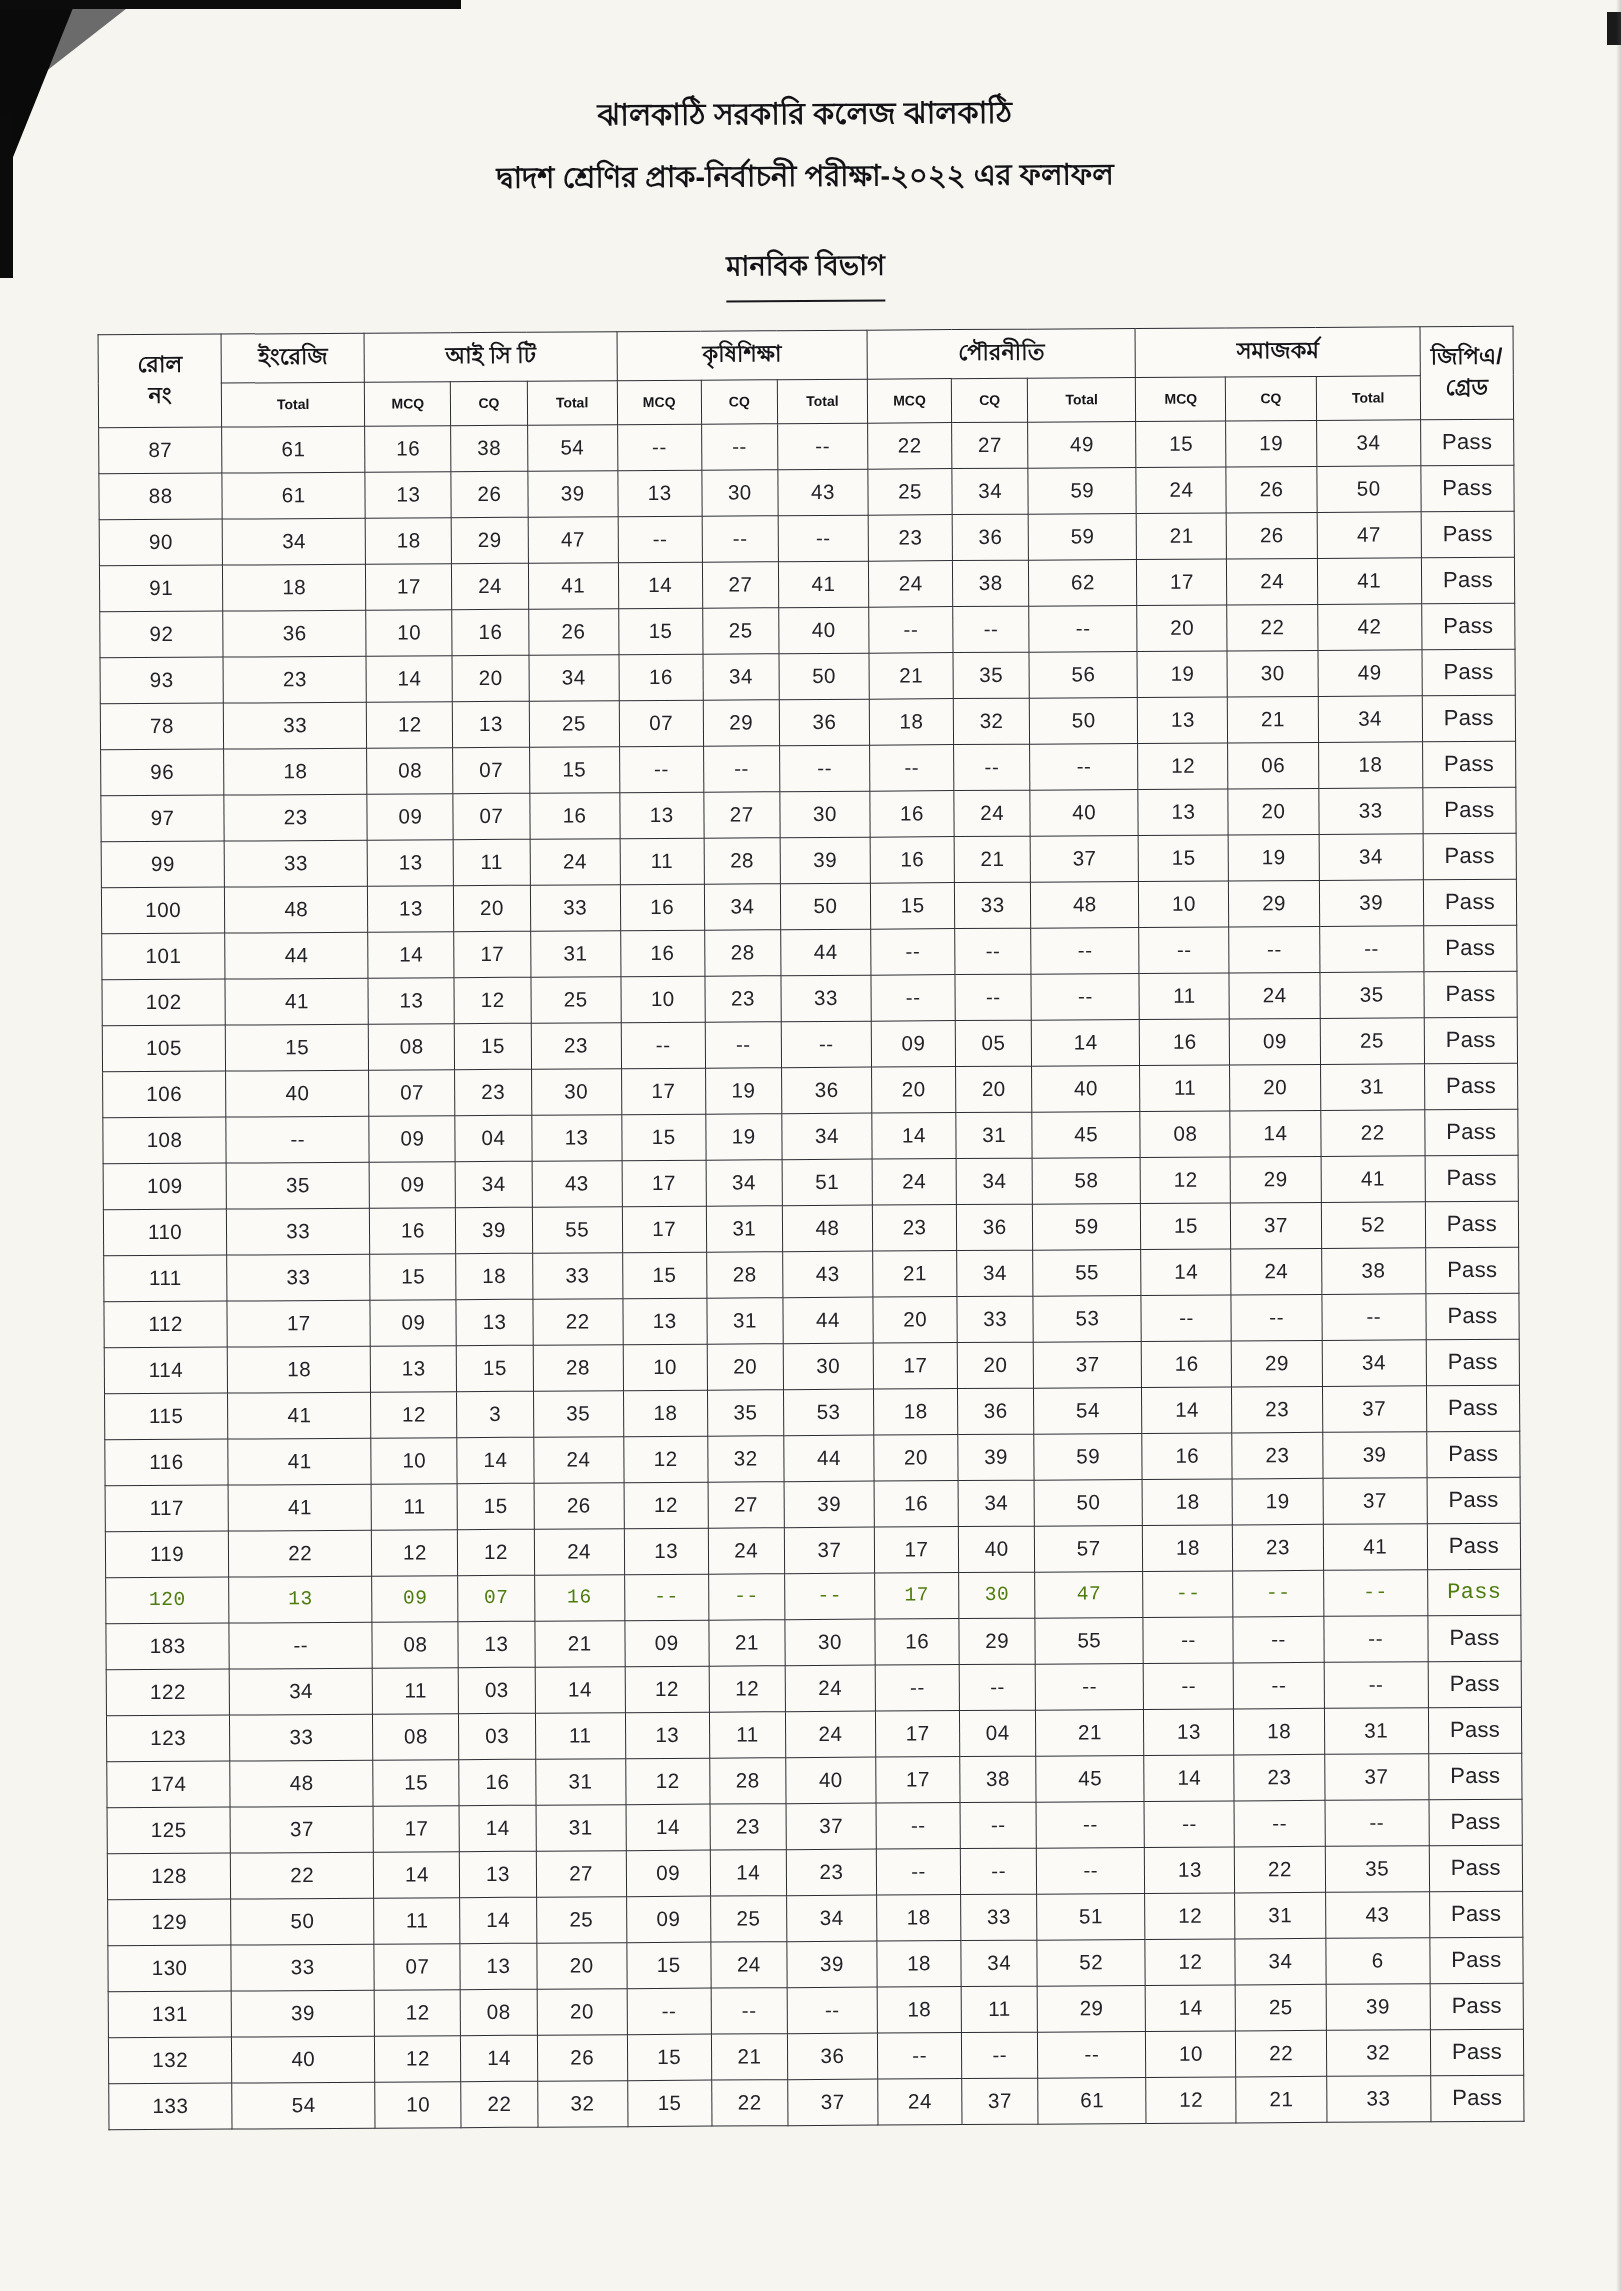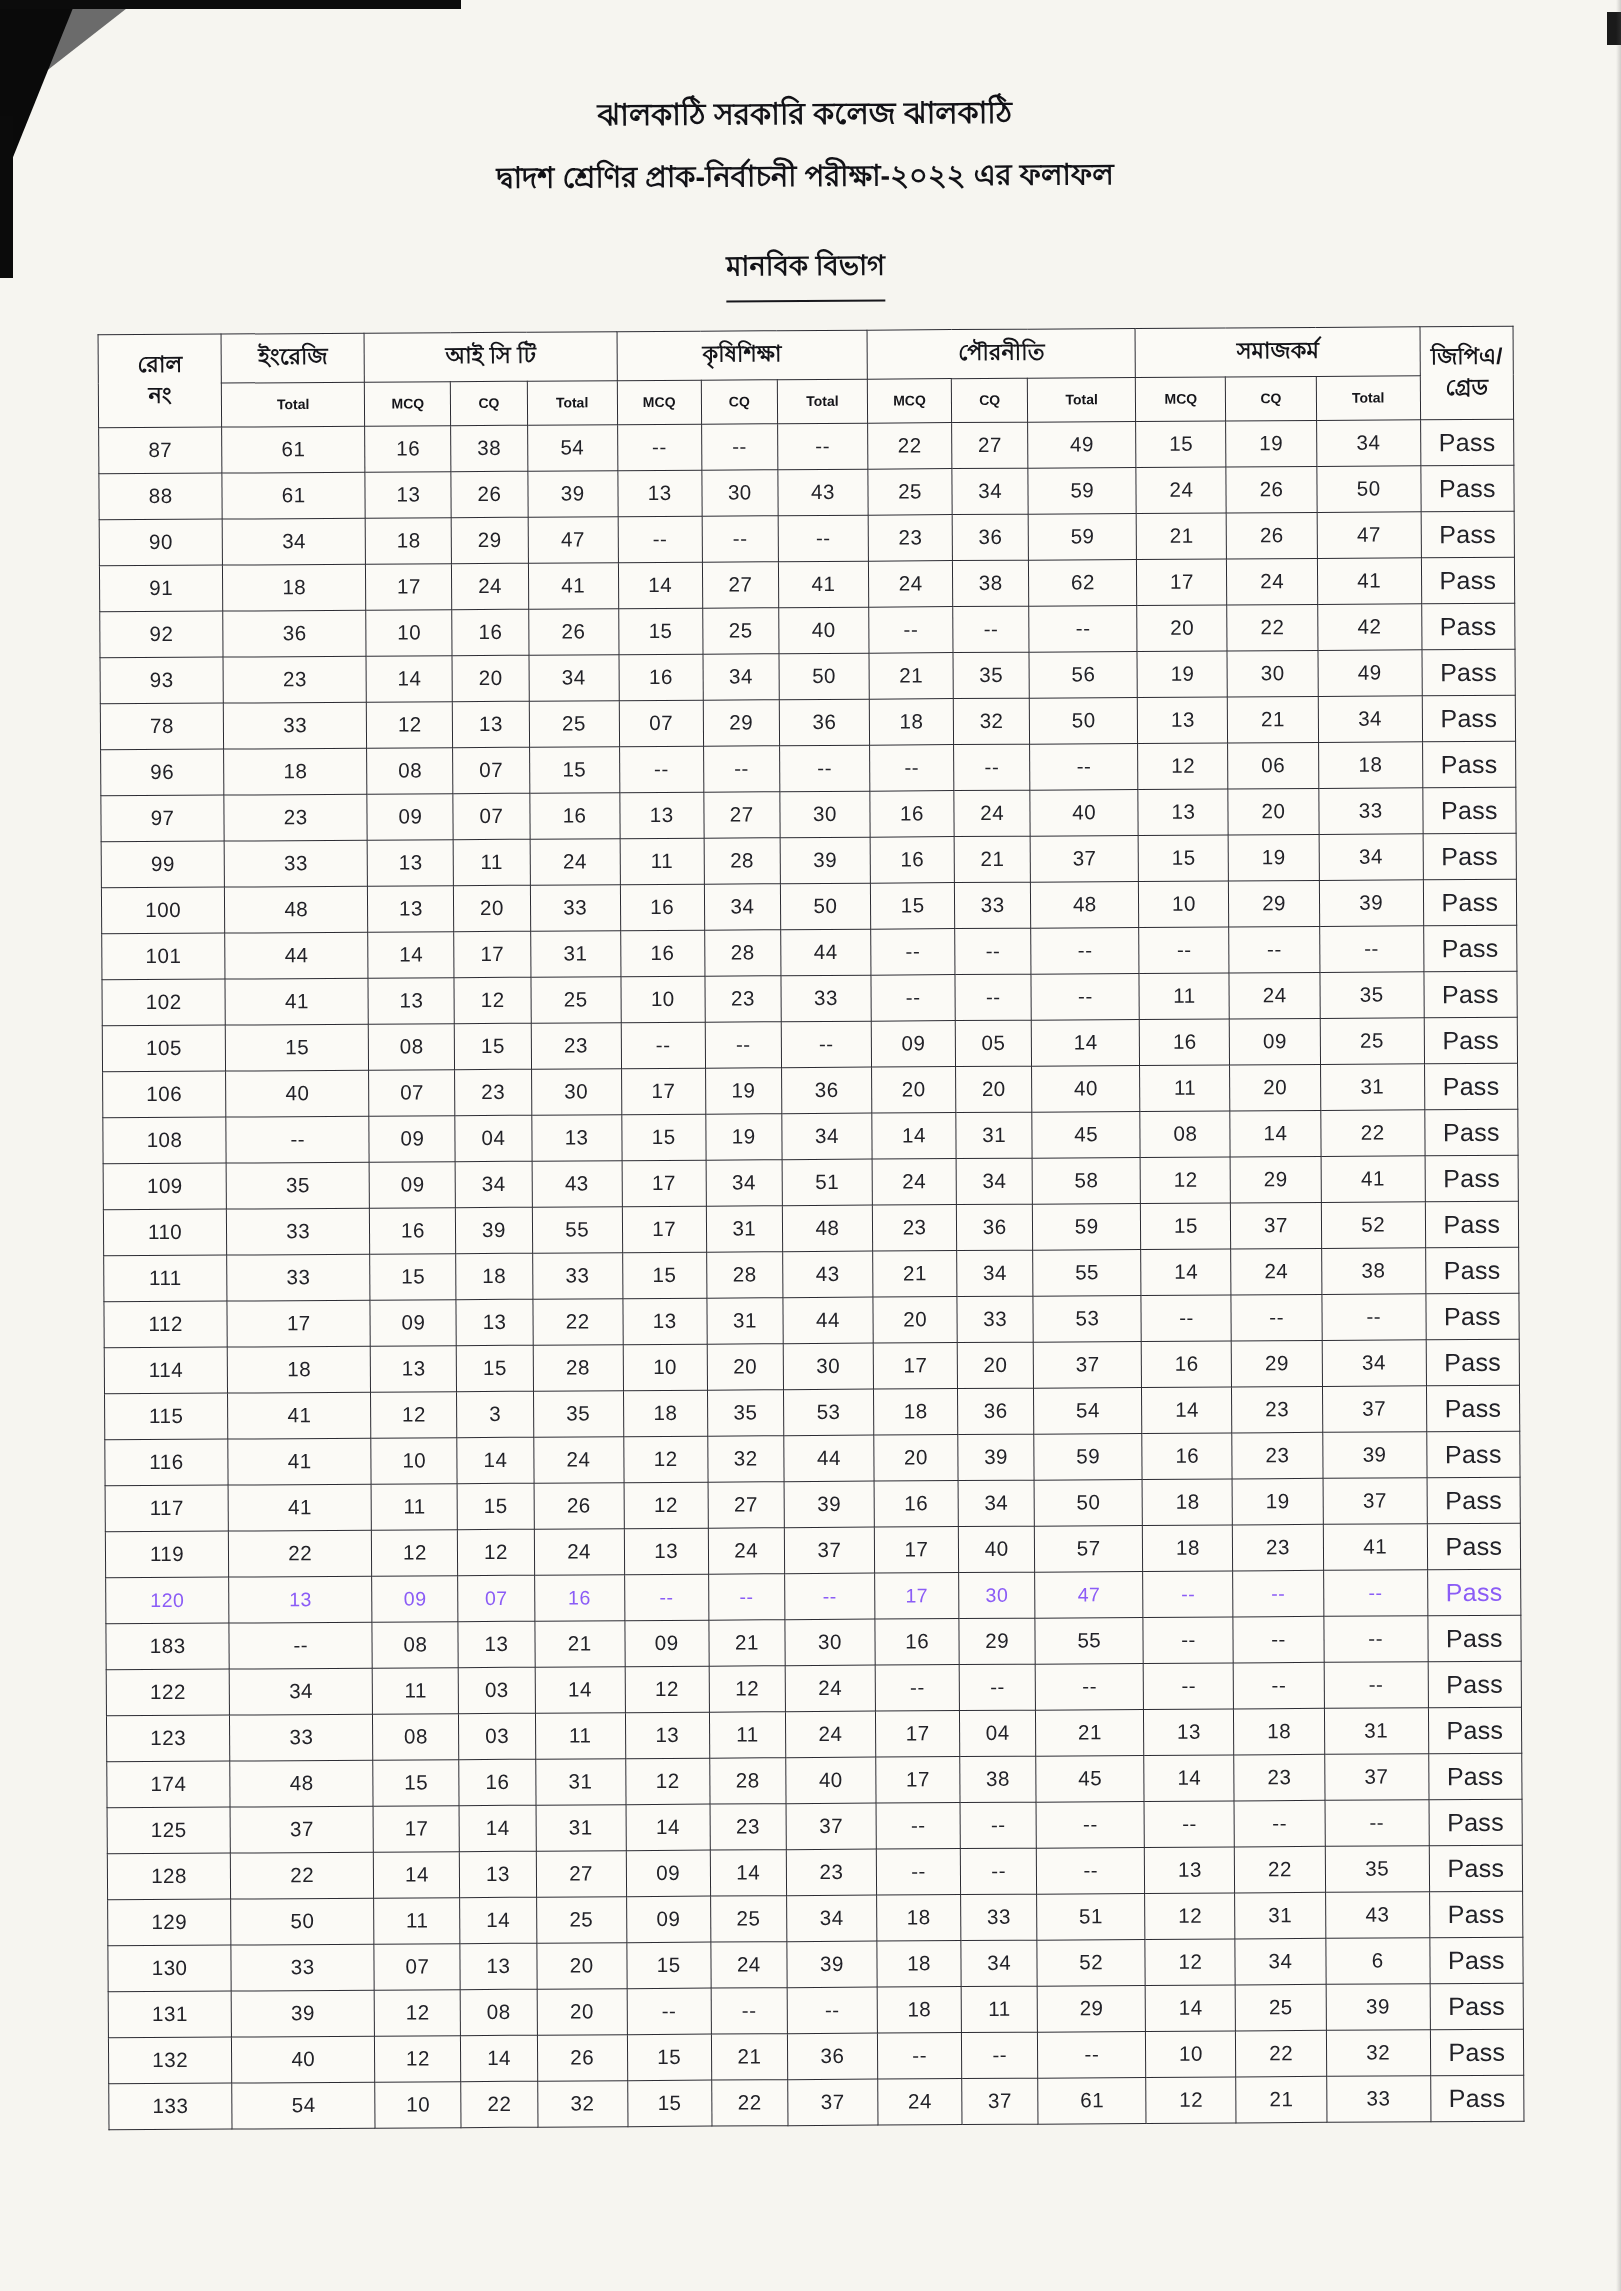--- a/index.html
+++ b/index.html
@@ -47,22 +47,22 @@
   .bn-head{font-size:22.5px;font-weight:bold;height:48px;}
   .sub-head{font-size:14px;font-weight:bold;height:43px;}
   .roll-head div{line-height:1.35;}
   .gpa-head div{line-height:1.35;}
   .results tbody td{
     height:45px;
     font-size:20.6px;
     color:#222228;
     letter-spacing:0.5px;
   }
-  .results tbody td.grade-cell{font-size:25px;letter-spacing:0.3px;}
-  tr.serif-row td{font-family:Liberation Sans, sans-serif;color:#8b5cf6;font-size:19.6px;}
+  .results tbody td.grade-cell{font-size:22px;letter-spacing:0.3px;}
+  tr.serif-row td{font-family:Liberation Mono, monospace;color:#4d7c0f;font-size:19.6px;}
 </style>
 </head>
 <body>
 
 <div class="artifact art-corner-gray"></div>
 <div class="artifact art-corner-black"></div>
 <div class="artifact art-top-strip"></div>
 <div class="artifact art-top-right"></div>
 <div class="artifact art-left-bar"></div>
 <div class="artifact art-right-edge"></div>

